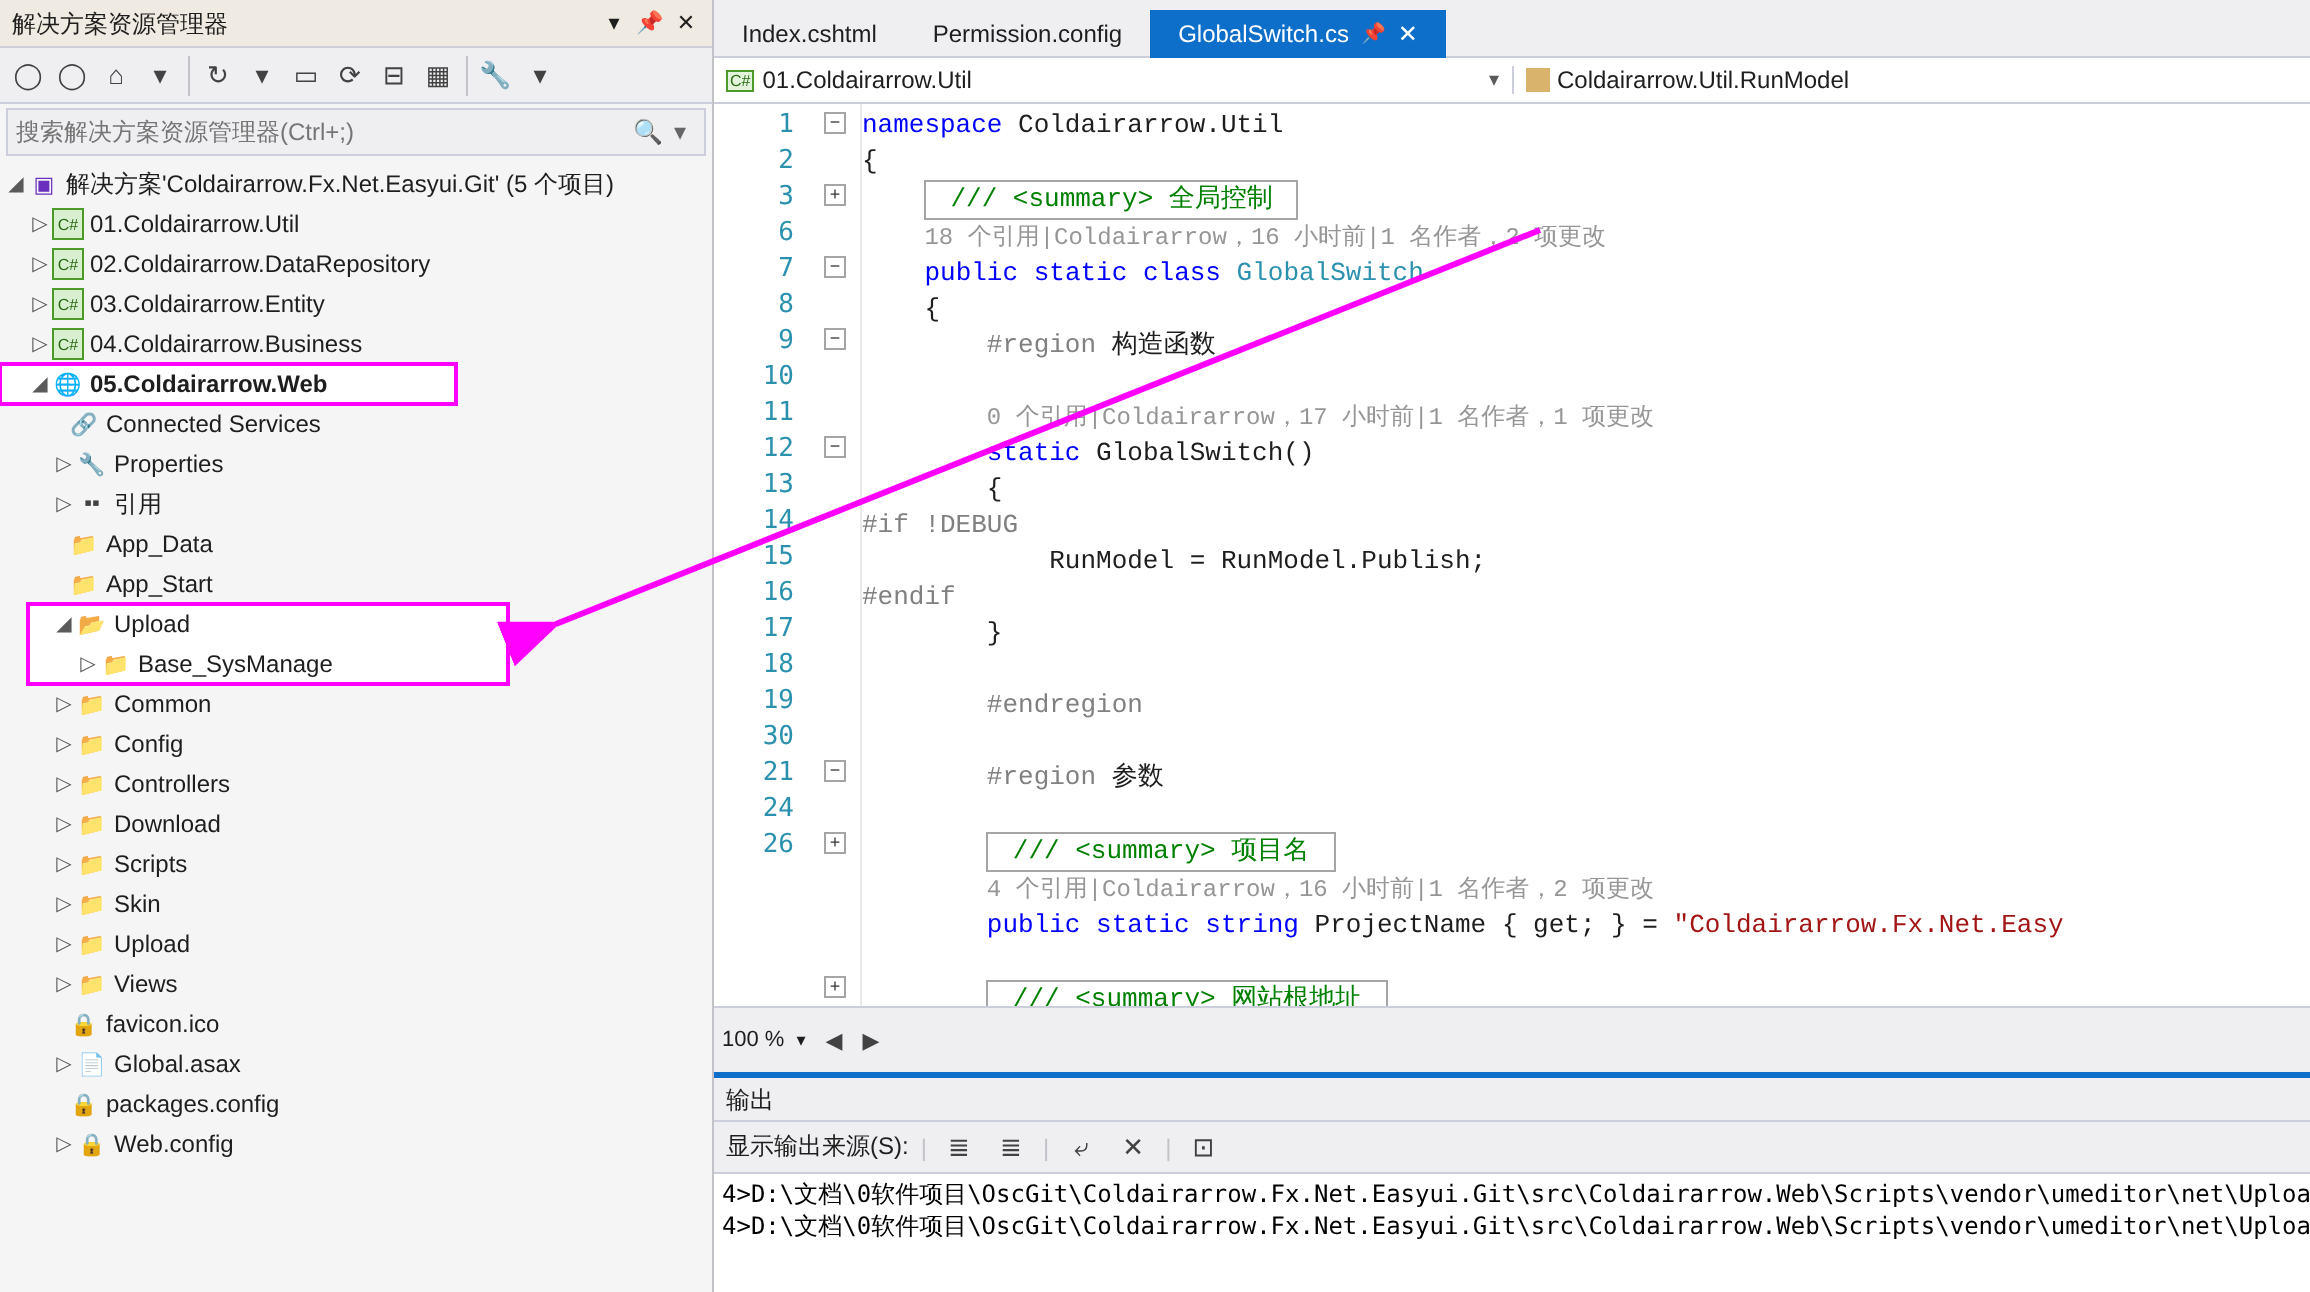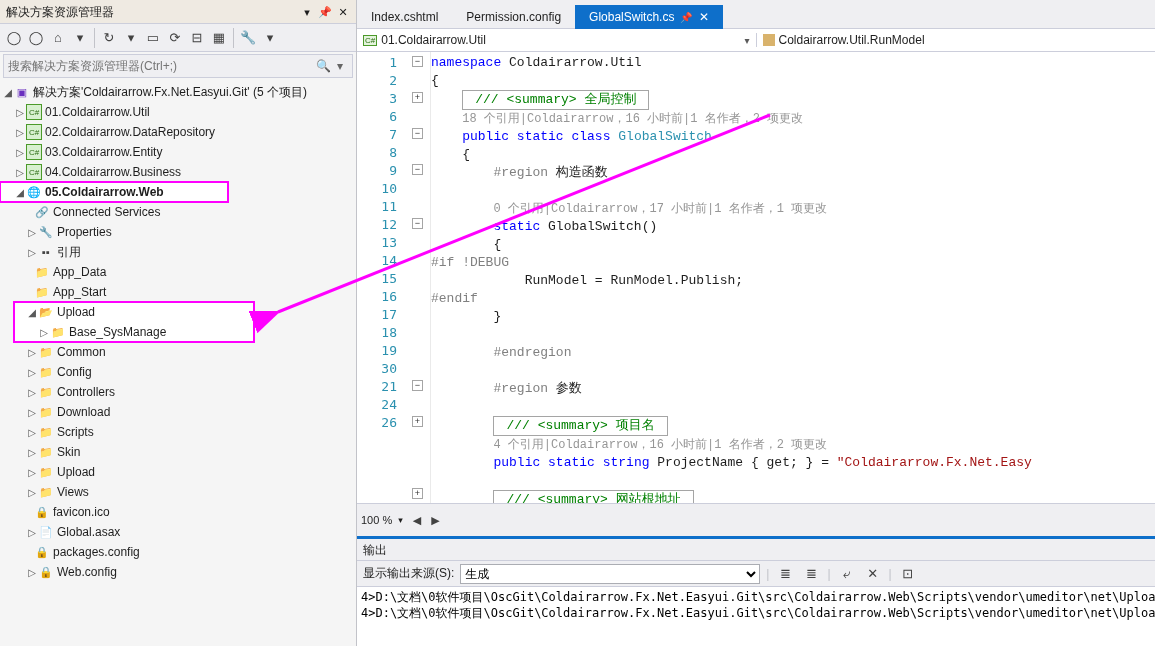--- a/index.html
+++ b/index.html
@@ -324,21 +324,20 @@
       <span>100 %</span>
       <span class="dd">▾</span>
       <span class="nav">◀</span>
       <span class="nav">▶</span>
     </div>
 
     <div class="output">
       <div class="out-head">输出</div>
       <div class="out-tools">
         <span>显示输出来源(S):</span>
-        <select><option>生成</option></select>
         <span style="color:#c2c3c9">|</span>
         <span class="tbtn">≣</span>
         <span class="tbtn">≣</span>
         <span style="color:#c2c3c9">|</span>
         <span class="tbtn">⤶</span>
         <span class="tbtn">✕</span>
         <span style="color:#c2c3c9">|</span>
         <span class="tbtn">⊡</span>
       </div>
       <div class="out-body">

